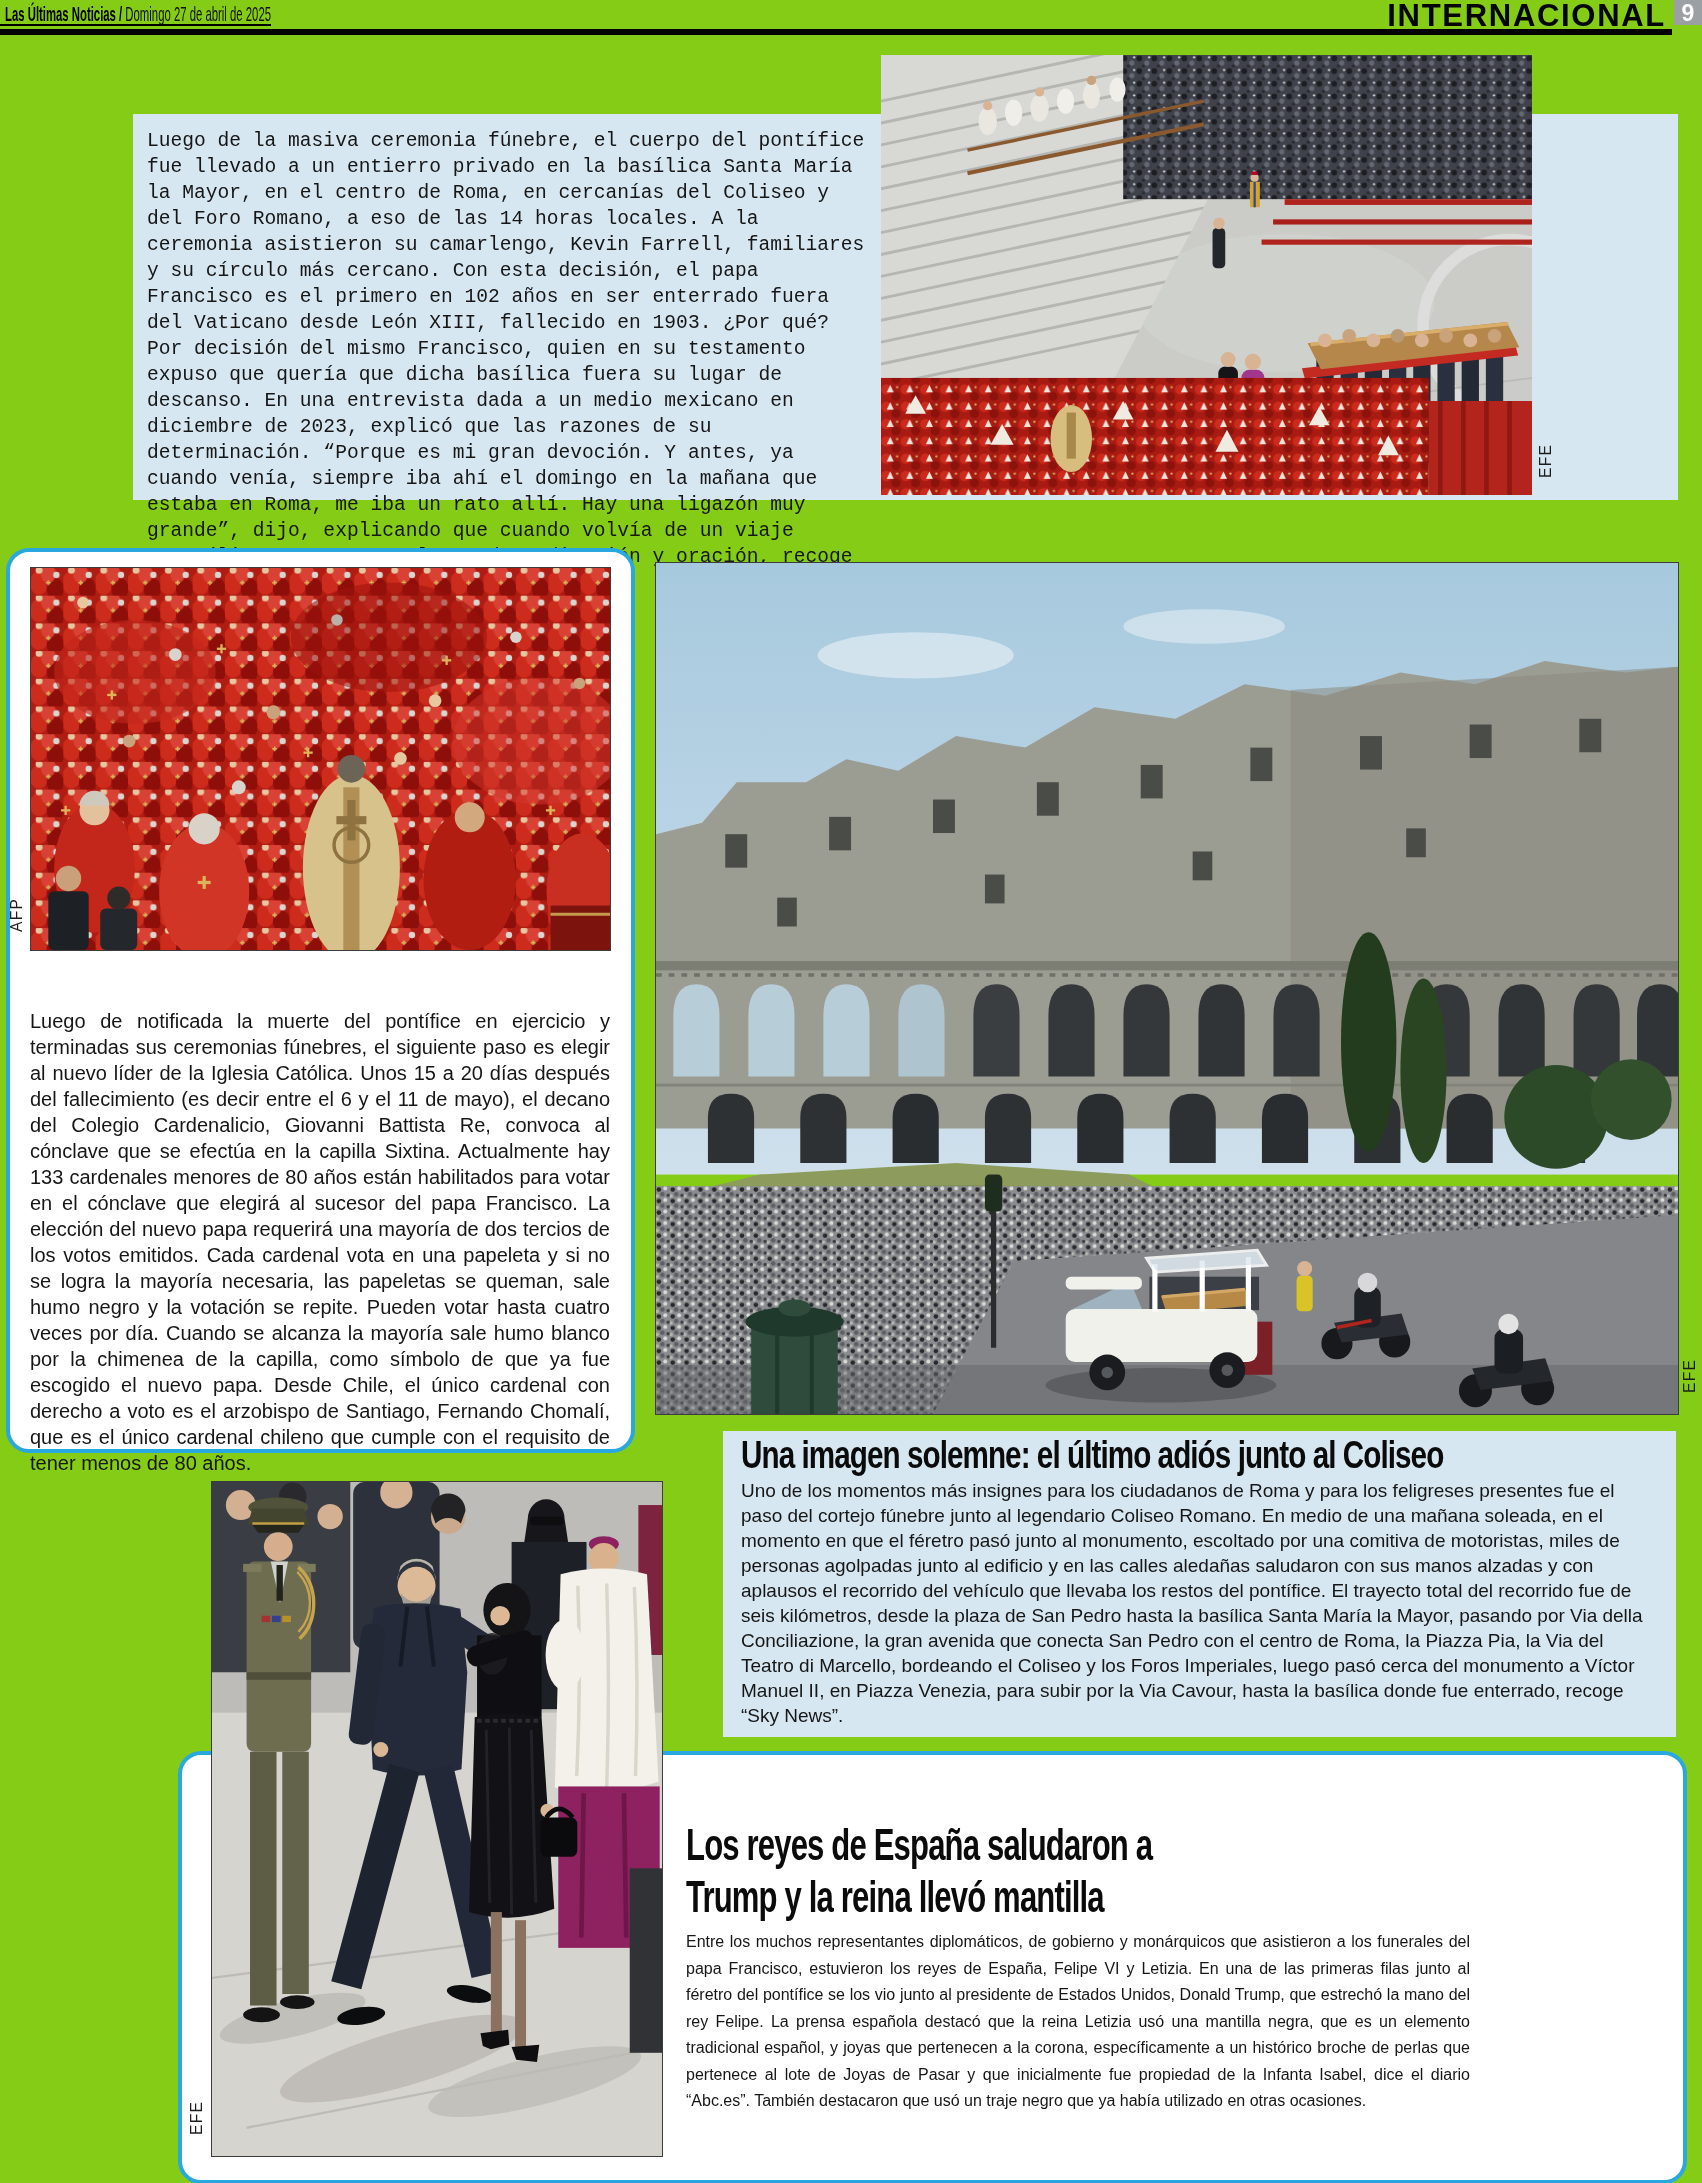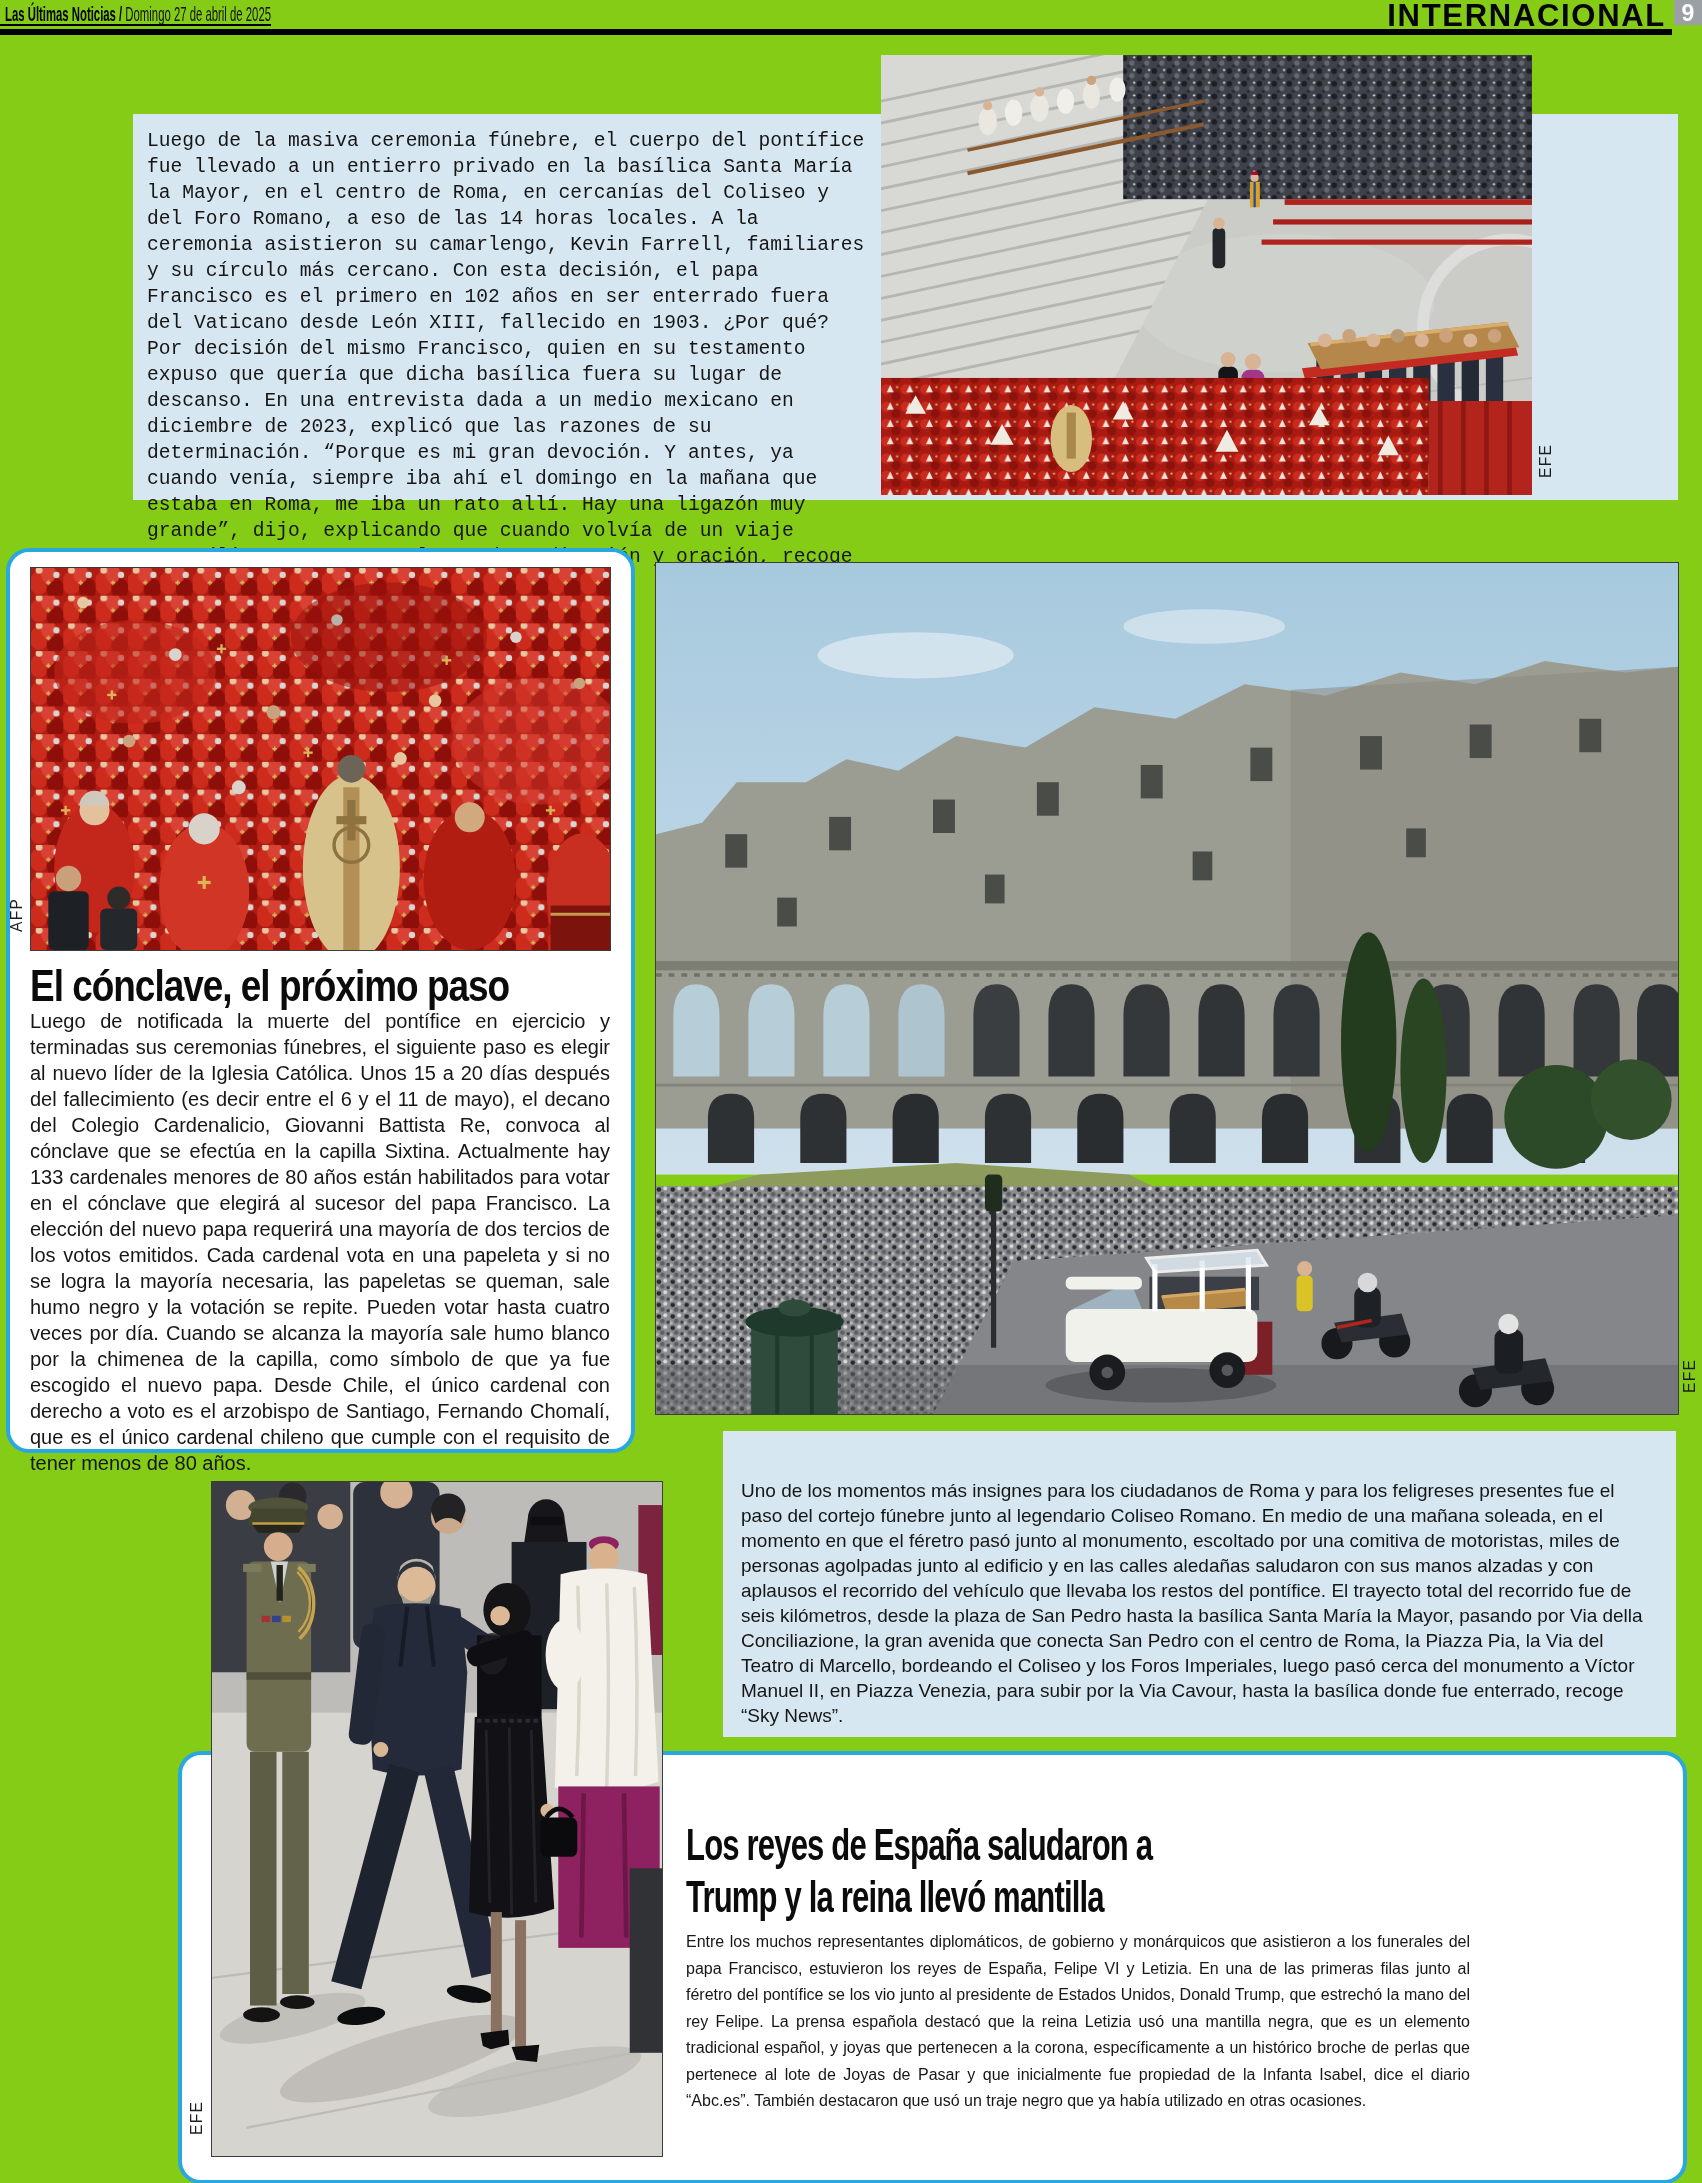--- a/index.html
+++ b/index.html
@@ -263,23 +263,20 @@
       <use href="#gcross" transform="translate(480,320)"></use>
         <use href="#gcross" transform="translate(720,160)"></use>
       <use href="#gcross" transform="translate(900,420)"></use>
         <use href="#gcross" transform="translate(60,420)"></use>
       <rect x="900" y="585" width="103" height="77" fill="#7c130c"></rect>
       <line x1="900" y1="600" x2="1003" y2="600" stroke="#c79b4e" stroke-width="5"></line>
     </svg>
   </div>
   <div class="credit" id="cr2">AFP</div>
 
-  <div class="abs" id="a2-title">
-    <span class="hl">El cónclave, el próximo paso</span>
-  </div>
   <div class="abs body-txt" id="a2-body">Luego de notificada la muerte del pontífice en ejercicio y terminadas sus ceremonias fúnebres, el siguiente paso es elegir al nuevo líder de la Iglesia Católica. Unos 15 a 20 días después del fallecimiento (es decir entre el 6 y el 11 de mayo), el decano del Colegio Cardenalicio, Giovanni Battista Re, convoca al cónclave que se efectúa en la capilla Sixtina. Actualmente hay 133 cardenales menores de 80 años están habilitados para votar en el cónclave que elegirá al sucesor del papa Francisco. La elección del nuevo papa requerirá una mayoría de dos tercios de los votos emitidos. Cada cardenal vota en una papeleta y si no se logra la mayoría necesaria, las papeletas se queman, sale humo negro y la votación se repite. Pueden votar hasta cuatro veces por día. Cuando se alcanza la mayoría sale humo blanco por la chimenea de la capilla, como símbolo de que ya fue escogido el nuevo papa. Desde Chile, el único cardenal con derecho a voto es el arzobispo de Santiago, Fernando Chomalí, que es el único cardenal chileno que cumple con el requisito de tener menos de 80 años.</div>
 
   <div class="abs photo" id="ph3">
     <svg viewBox="0 0 1771 1475" preserveAspectRatio="none">
       <defs>
         <linearGradient id="sky" x1="0" y1="0" x2="0" y2="1">
           <stop offset="0" stop-color="#a7c9de"></stop>
             <stop offset="1" stop-color="#cfe0ec"></stop>
         </linearGradient>
         <pattern id="crowd2" width="24" height="20" patternUnits="userSpaceOnUse">
@@ -400,20 +397,23 @@
           <polygon points="-5,60 110,44 122,80 8,94" fill="#24272c"></polygon>
           <rect x="30" y="-2" width="45" height="70" rx="14" fill="#1b1e23"></rect>
           <circle cx="52" cy="-10" r="16" fill="#e3e3e4"></circle>
         </g>
       </g>
     </svg>
   </div>
   <div class="credit" id="cr3">EFE</div>
 
   <div class="abs bluepanel" id="a3-panel"></div>
+  <div class="abs" id="a3-title">
+    <span class="hl">Una imagen solemne: el último adiós junto al Coliseo</span>
+  </div>
   <div class="abs body-txt" id="a3-body">Uno de los momentos más insignes para los ciudadanos de Roma y para los feligreses presentes fue el paso del cortejo fúnebre junto al legendario Coliseo Romano. En medio de una mañana soleada, en el momento en que el féretro pasó junto al monumento, escoltado por una comitiva de motoristas, miles de personas agolpadas junto al edificio y en las calles aledañas saludaron con sus manos alzadas y con aplausos el recorrido del vehículo que llevaba los restos del pontífice. El trayecto total del recorrido fue de seis kilómetros, desde la plaza de San Pedro hasta la basílica Santa María la Mayor, pasando por Via della Conciliazione, la gran avenida que conecta San Pedro con el centro de Roma, la Piazza Pia, la Via del Teatro di Marcello, bordeando el Coliseo y los Foros Imperiales, luego pasó cerca del monumento a Víctor Manuel II, en Piazza Venezia, para subir por la Via Cavour, hasta la basílica donde fue enterrado, recoge “Sky News”.</div>
 
   <div class="abs roundbox" id="a4-box"></div>
 
   <div class="abs photo" id="ph4">
     <svg viewBox="0 0 781 1169" preserveAspectRatio="none">
       <rect width="781" height="1169" fill="#d6d4cf"></rect>
       <rect width="781" height="400" fill="#bdbcb8"></rect>
       <g>
         <rect x="0" y="0" width="240" height="330" fill="#3a3d44"></rect>

